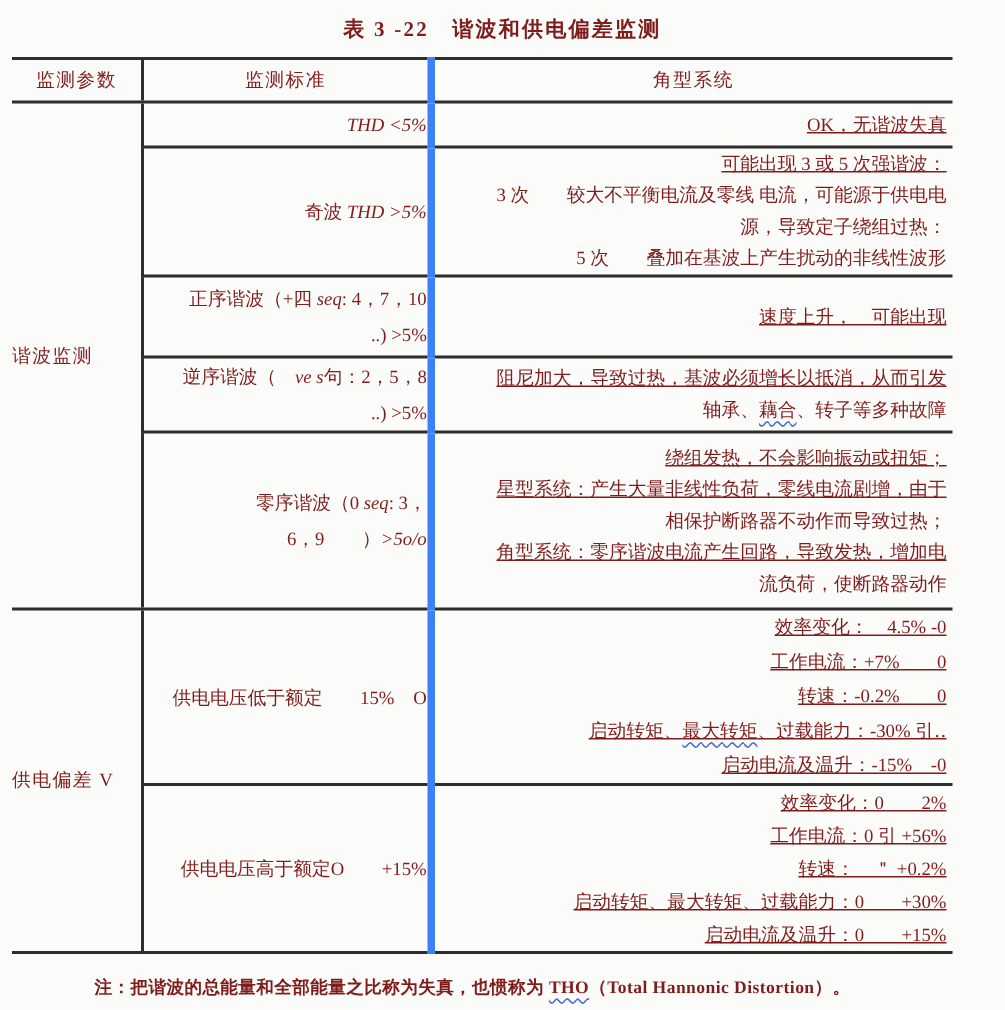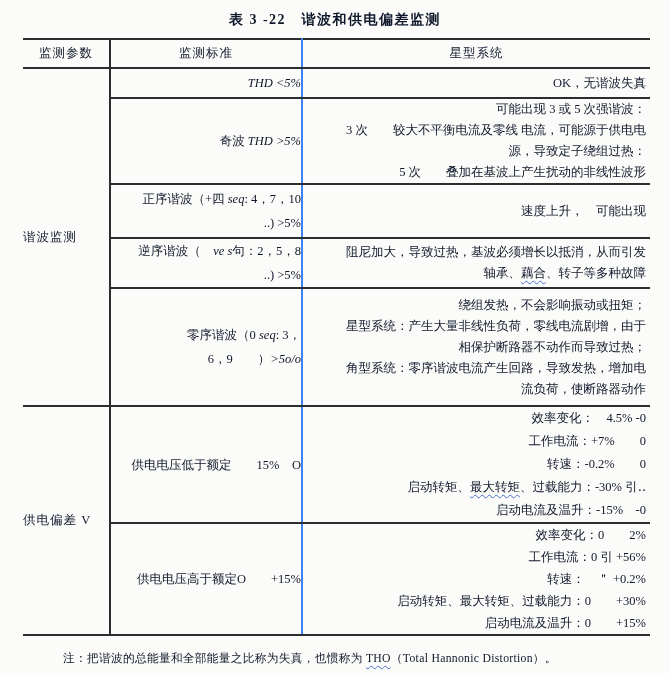--- a/index.html
+++ b/index.html
@@ -1,80 +1,80 @@
 <!DOCTYPE html>
 <html><head>
 <meta charset="utf-8">
 <style>
   html,body{margin:0;padding:0;}
   .page{
     position:relative; width:670px; height:673px;
-    background:#fbfbf9; color:#0f172a;
+    background:#fbfbf9; color:#7f1d1d;
     font-family:"Liberation Serif","DejaVu Serif",serif;
     font-size:12.5px; overflow:hidden;
   }
   .title{
     position:absolute; top:11px; left:0; width:100%;
     text-align:center; font-size:14px; font-weight:600; letter-spacing:1.5px;
   }
   table.tbl{
-    position:absolute; top:38px; left:23px; width:627px;
+    position:absolute; top:38px; left:8px; width:627px;
     border-collapse:collapse; table-layout:fixed;
   }
   .tbl th,.tbl td{
     border-bottom:2px solid #2d2d2d;
     padding:0; vertical-align:middle;
     font-weight:normal;
     text-align:right;
   }
   .tbl thead th{border-top:2px solid #2d2d2d; height:27px; text-align:center; letter-spacing:1px;}
-  .tbl th.mid,.tbl td.mid{border-left:2px solid #2d2d2d; border-right:2px solid #3b82f6;}
+  .tbl th.mid,.tbl td.mid{border-left:2px solid #2d2d2d; border-right:5px solid #3b82f6;}
   td.grp{ text-align:left; letter-spacing:1px; }
   tr.h-r1{height:30px} tr.h-r2{height:83px} tr.h-r3{height:54px} tr.h-r4{height:46px}
   tr.h-r5{height:118px} tr.h-r6{height:117px} tr.h-r7{height:112px}
   td.std{padding-left:12px; line-height:24px;}
   td.std.s34{padding-left:10px;}
   td.std.s5{padding-left:4px;}
   td.std.s5 .ln1{text-indent:18px;}
   td.std.s67{margin-top:40px;}
   td.cause{padding-left:6px; padding-right:4px; line-height:21px;}
   tr.h-r6 td.cause{line-height:23px;}
   tr.h-r7 td.cause{line-height:22px;}
   .ln{display:block;}
-  .i1{text-indent:10px;}
+  .i1{text-indent:10px;text-decoration:underline;}
   .i2{text-indent:16px;}
   .it{font-style:italic;}
   .wavy{
     text-decoration:underline; text-decoration-style:wavy;
     text-decoration-color:#4a6fd4; text-decoration-thickness:1px;
     text-underline-offset:3px;
   }
   .note{
     position:absolute; left:63px; top:651px; width:580px;
-    font-size:11.7px; letter-spacing:0.3px;
+    font-size:11.7px; letter-spacing:0.3px;font-weight:bold;
   }
 </style>
 </head>
 <body>
 
 <div class="page">
 
   <div class="title">表 3 -22　谐波和供电偏差监测</div>
 
   <table class="tbl">
     <colgroup>
       <col style="width:87px">
       <col style="width:192px">
       <col style="width:348px">
     </colgroup>
     <thead>
       <tr>
         <th>监测参数</th>
         <th class="mid">监测标准</th>
-        <th>星型系统</th>
+        <th>角型系统</th>
       </tr>
     </thead>
     <tbody>
       <tr class="h-r1">
         <td rowspan="5" class="grp">谐波监测</td>
         <td class="std mid"><span class="it">THD &lt;5%</span></td>
         <td class="cause">
           <span class="ln i1">OK，无谐波失真</span>
         </td>
       </tr>

